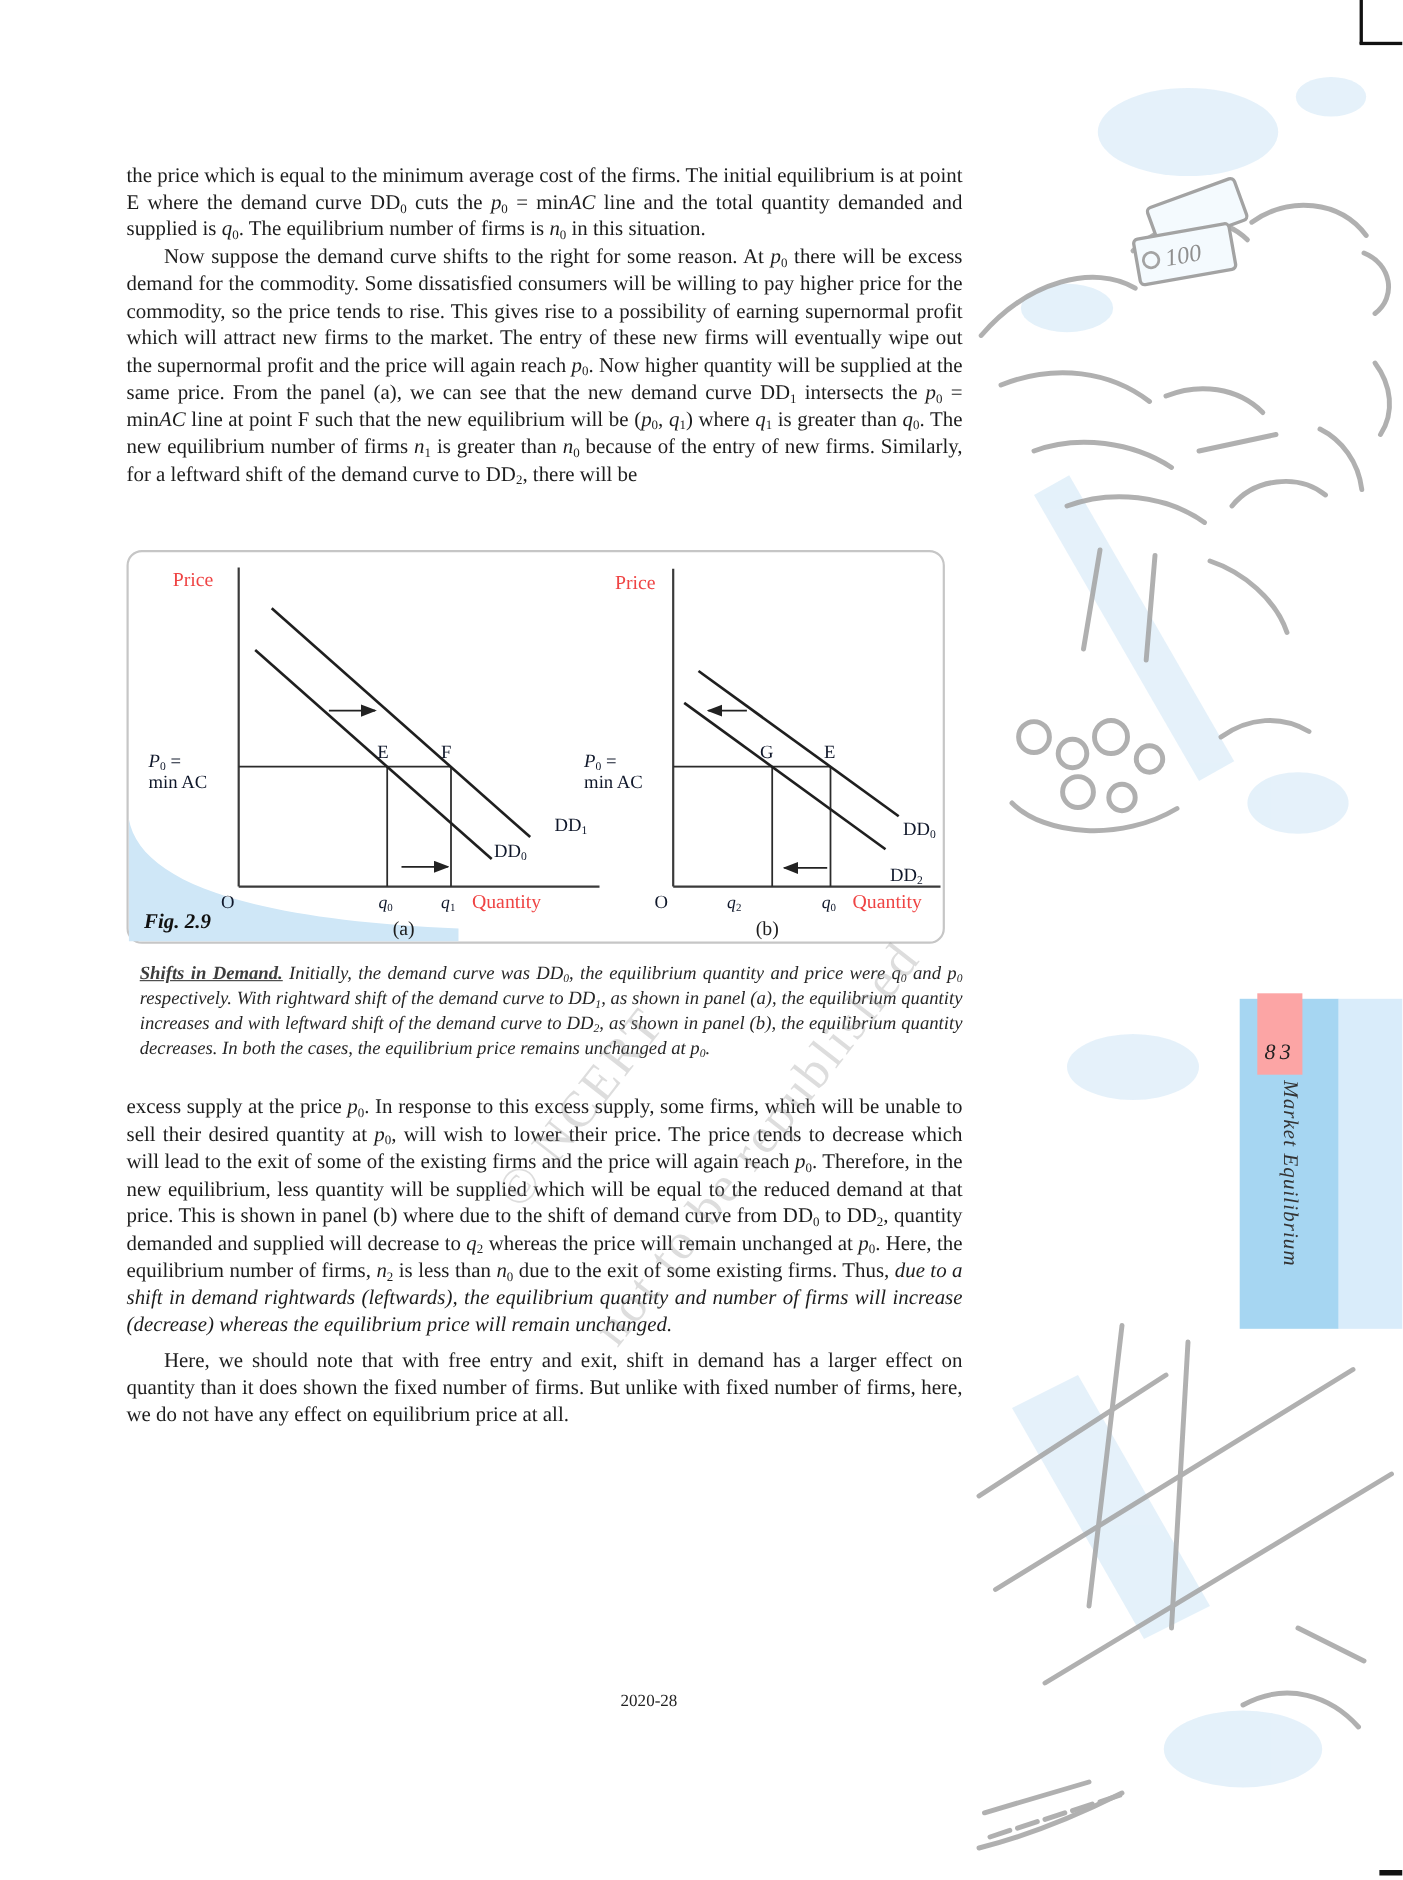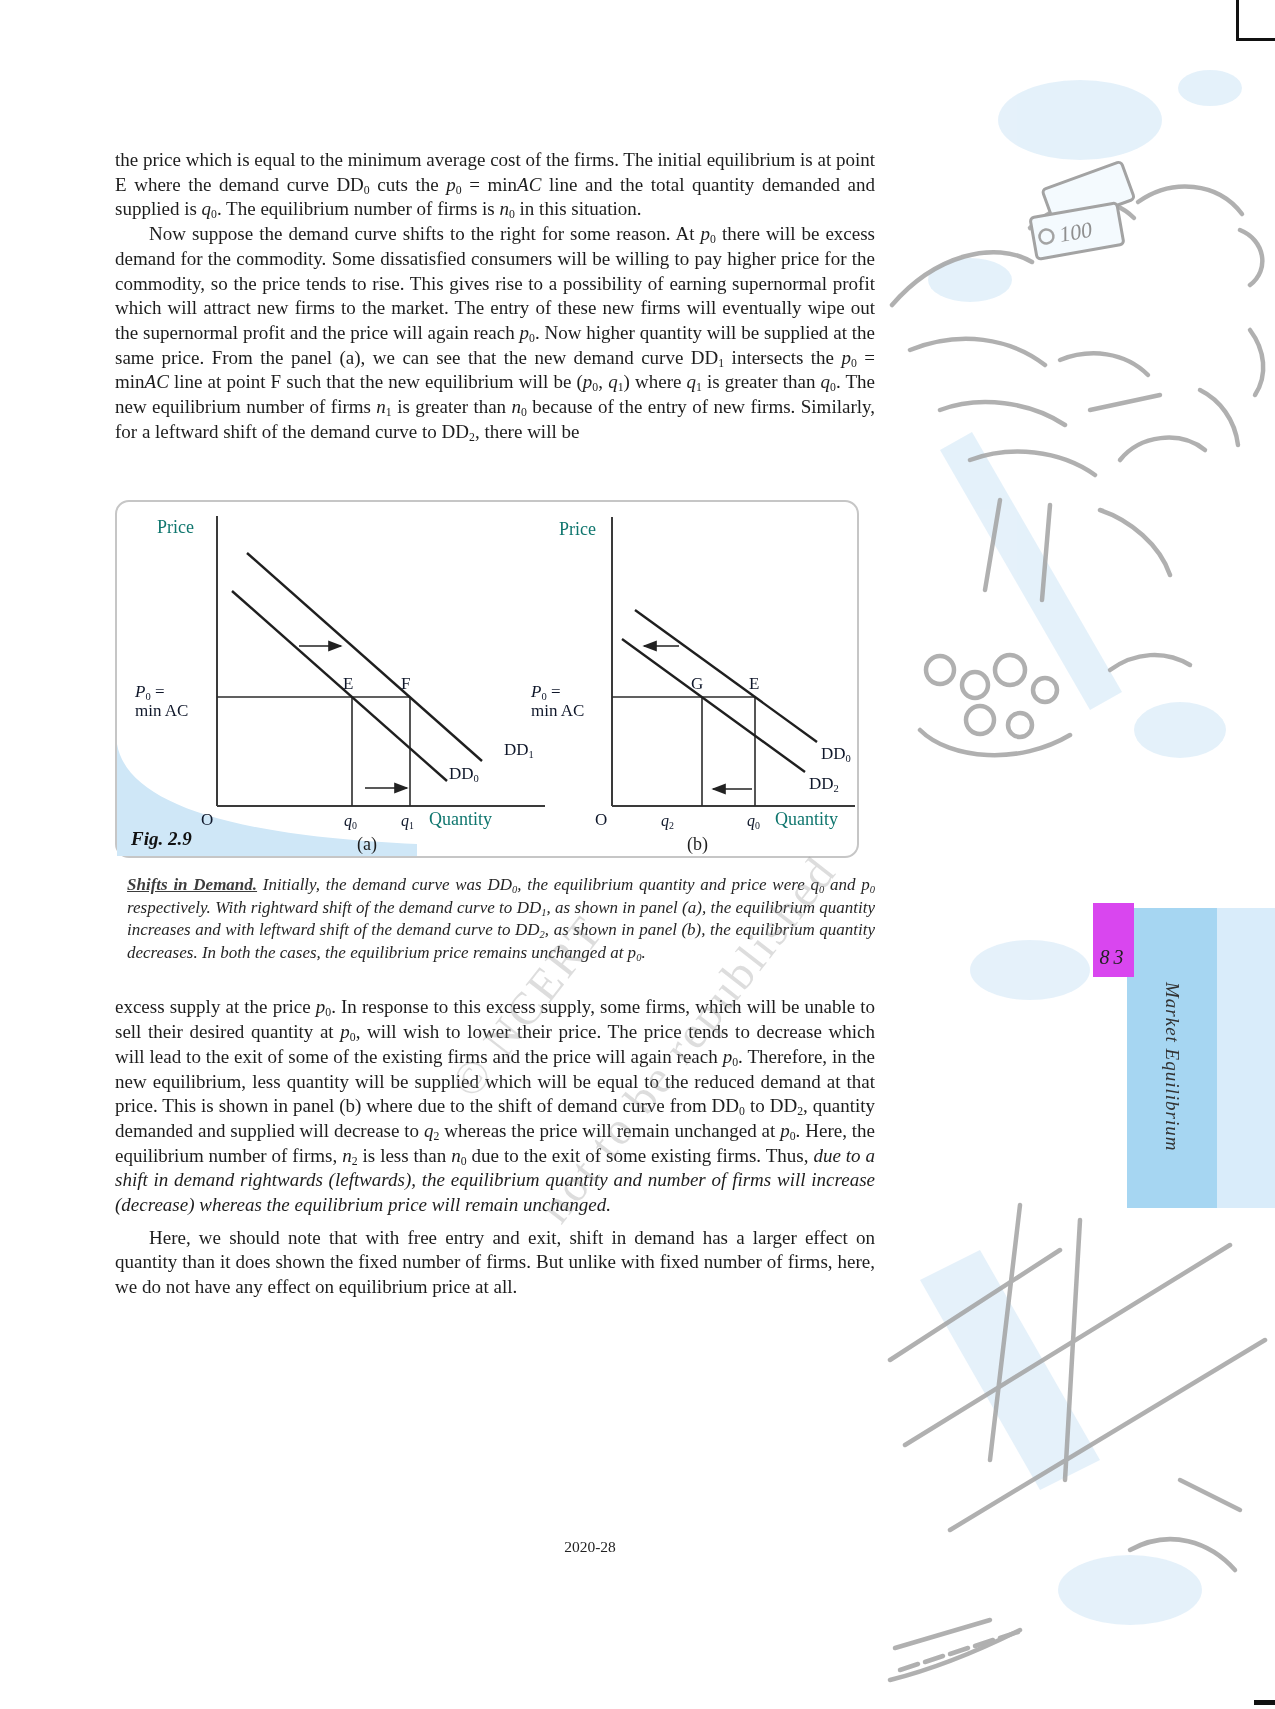--- a/index.html
+++ b/index.html
@@ -20,42 +20,42 @@
   .b{font-weight:bold;}
   .sub{font-size:0.62em;vertical-align:-0.28em;line-height:0;}
   
   .fig-box{
     position:relative;margin-top:56px;width:740px;height:354px;
     border:2px solid #c6c6c6;border-radius:14px;background:#fff;
   }
   .fig-lines{position:absolute;left:0;top:0;z-index:2;}
   .swoosh{position:absolute;left:0;bottom:0;z-index:1;}
   .flabel{position:absolute;z-index:3;font-size:17px;line-height:19px;color:#0f172a;white-space:nowrap;}
-  .flabel.blue{color:#0f766e;font-size:18px;}
+  .flabel.blue{color:#ef4444;font-size:18px;}
   .flabel.small{font-size:16px;}
   .fig-tag{position:absolute;z-index:3;font-size:18px;color:#1d1d1d;}
   .fig-num{position:absolute;z-index:4;font-size:19px;font-weight:bold;font-style:italic;color:#111;}
   
   .caption{
     margin:16px 0 0 12px;width:748px;font-size:17px;line-height:22.5px;
     font-style:italic;text-align:justify;color:#262626;
   }
   .caption .b{color:#3d3d3d;text-decoration:underline;}
   
   .wm{
     position:absolute;z-index:6;font-size:46px;letter-spacing:3px;
     color:rgba(150,150,150,0.32);white-space:nowrap;pointer-events:none;
     transform-origin:0 0;font-family:"Liberation Serif",serif;
   }
   
   .sketch{position:absolute;left:880px;top:30px;z-index:0;pointer-events:none;}
   .band-mid{position:absolute;left:1127px;top:908px;width:90px;height:300px;background:#a6d6f2;z-index:1;}
   .band-light{position:absolute;left:1217px;top:908px;width:58px;height:300px;background:#d9ecfa;z-index:1;}
   .pagenum-box{
-    position:absolute;left:1093px;top:903px;width:41px;height:74px;background:#d946ef;z-index:2;
+    position:absolute;left:1143px;top:903px;width:41px;height:74px;background:#fca5a5;z-index:2;
     display:flex;align-items:flex-end;justify-content:center;padding-bottom:8px;box-sizing:border-box;
   }
   .pagenum{font-style:italic;font-size:20px;letter-spacing:4px;color:#222;}
   .chapter-title{
     position:absolute;left:1127px;top:982px;width:90px;height:226px;z-index:2;
     display:flex;justify-content:center;
   }
   .chapter-title span{
     writing-mode:vertical-rl;font-style:italic;font-size:19px;color:#333;
     letter-spacing:1px;font-family:"Liberation Serif",serif;
@@ -214,21 +214,21 @@
       <div class="fig-tag" style="left:240px;top:332px;">(a)</div>
 
       <div class="flabel blue" style="left:442px;top:18px;">Price</div>
       <div class="flabel" style="left:414px;top:180px;">
         <div><span class="i">P</span><span class="sub">0</span><span> =</span></div>
         <div>min AC</div>
       </div>
       <div class="flabel" style="left:574px;top:172px;">G</div>
       <div class="flabel" style="left:632px;top:172px;">E</div>
       <div class="flabel" style="left:704px;top:242px;"><span>DD</span><span class="sub">0</span></div>
-      <div class="flabel" style="left:692px;top:272px;"><span>DD</span><span class="sub">2</span></div>
+      <div class="flabel" style="left:692px;top:284px;"><span>DD</span><span class="sub">2</span></div>
       <div class="flabel" style="left:478px;top:308px;">O</div>
       <div class="flabel small" style="left:544px;top:309px;"><span class="i">q</span><span class="sub">2</span></div>
       <div class="flabel small" style="left:630px;top:309px;"><span class="i">q</span><span class="sub">0</span></div>
       <div class="flabel blue" style="left:658px;top:308px;">Quantity</div>
       <div class="fig-tag" style="left:570px;top:332px;">(b)</div>
 
       <div class="fig-num" style="left:14px;top:326px;">Fig. 2.9</div>
     </div>
 
     <div class="caption"><span class="b">Shifts in Demand.</span><span> Initially, the demand curve was DD</span><span class="sub">0</span><span>, the equilibrium quantity and price were q</span><span class="sub">0</span><span> and p</span><span class="sub">0</span><span> respectively. With rightward shift of the demand curve to DD</span><span class="sub">1</span><span>, as shown in panel (a), the equilibrium quantity increases and with leftward shift of the demand curve to DD</span><span class="sub">2</span><span>, as shown in panel (b), the equilibrium quantity decreases. In both the cases, the equilibrium price remains unchanged at p</span><span class="sub">0</span><span>.</span></div>

